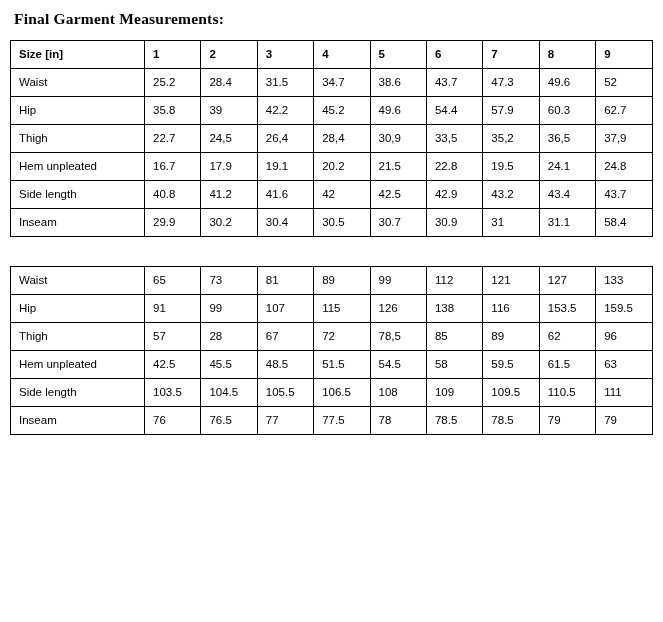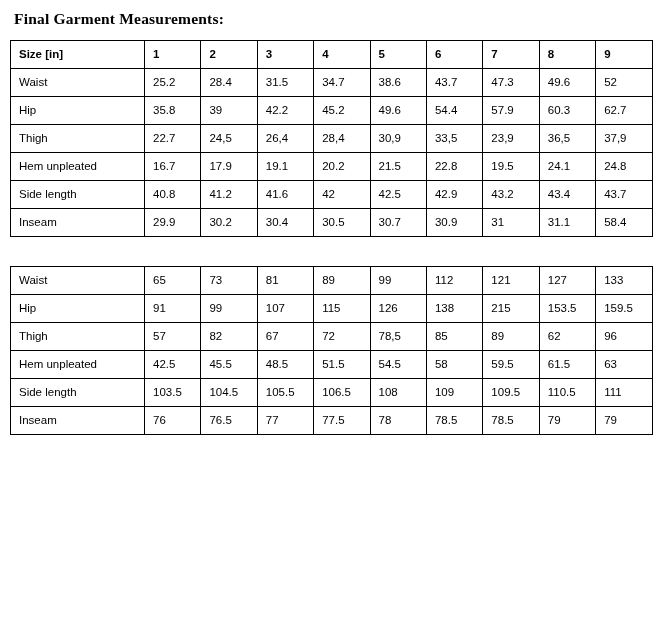--- a/index.html
+++ b/index.html
@@ -114,21 +114,21 @@
         <td>62.7</td>
       </tr>
       <tr>
         <td class="rowlabel">Thigh</td>
         <td>22.7</td>
         <td>24,5</td>
         <td>26,4</td>
         <td>28,4</td>
         <td>30,9</td>
         <td>33,5</td>
-        <td>23,9</td>
+        <td>35,2</td>
         <td>36,5</td>
         <td>37,9</td>
       </tr>
       <tr>
         <td class="rowlabel">Hem unpleated</td>
         <td>16.7</td>
         <td>17.9</td>
         <td>19.1</td>
         <td>20.2</td>
         <td>21.5</td>
@@ -193,28 +193,28 @@
         <td>133</td>
       </tr>
       <tr>
         <td class="rowlabel">Hip</td>
         <td>91</td>
         <td>99</td>
         <td>107</td>
         <td>115</td>
         <td>126</td>
         <td>138</td>
-        <td>215</td>
+        <td>116</td>
         <td>153.5</td>
         <td>159.5</td>
       </tr>
       <tr>
         <td class="rowlabel">Thigh</td>
         <td>57</td>
-        <td>82</td>
+        <td>28</td>
         <td>67</td>
         <td>72</td>
         <td>78,5</td>
         <td>85</td>
         <td>89</td>
         <td>62</td>
         <td>96</td>
       </tr>
       <tr>
         <td class="rowlabel">Hem unpleated</td>

